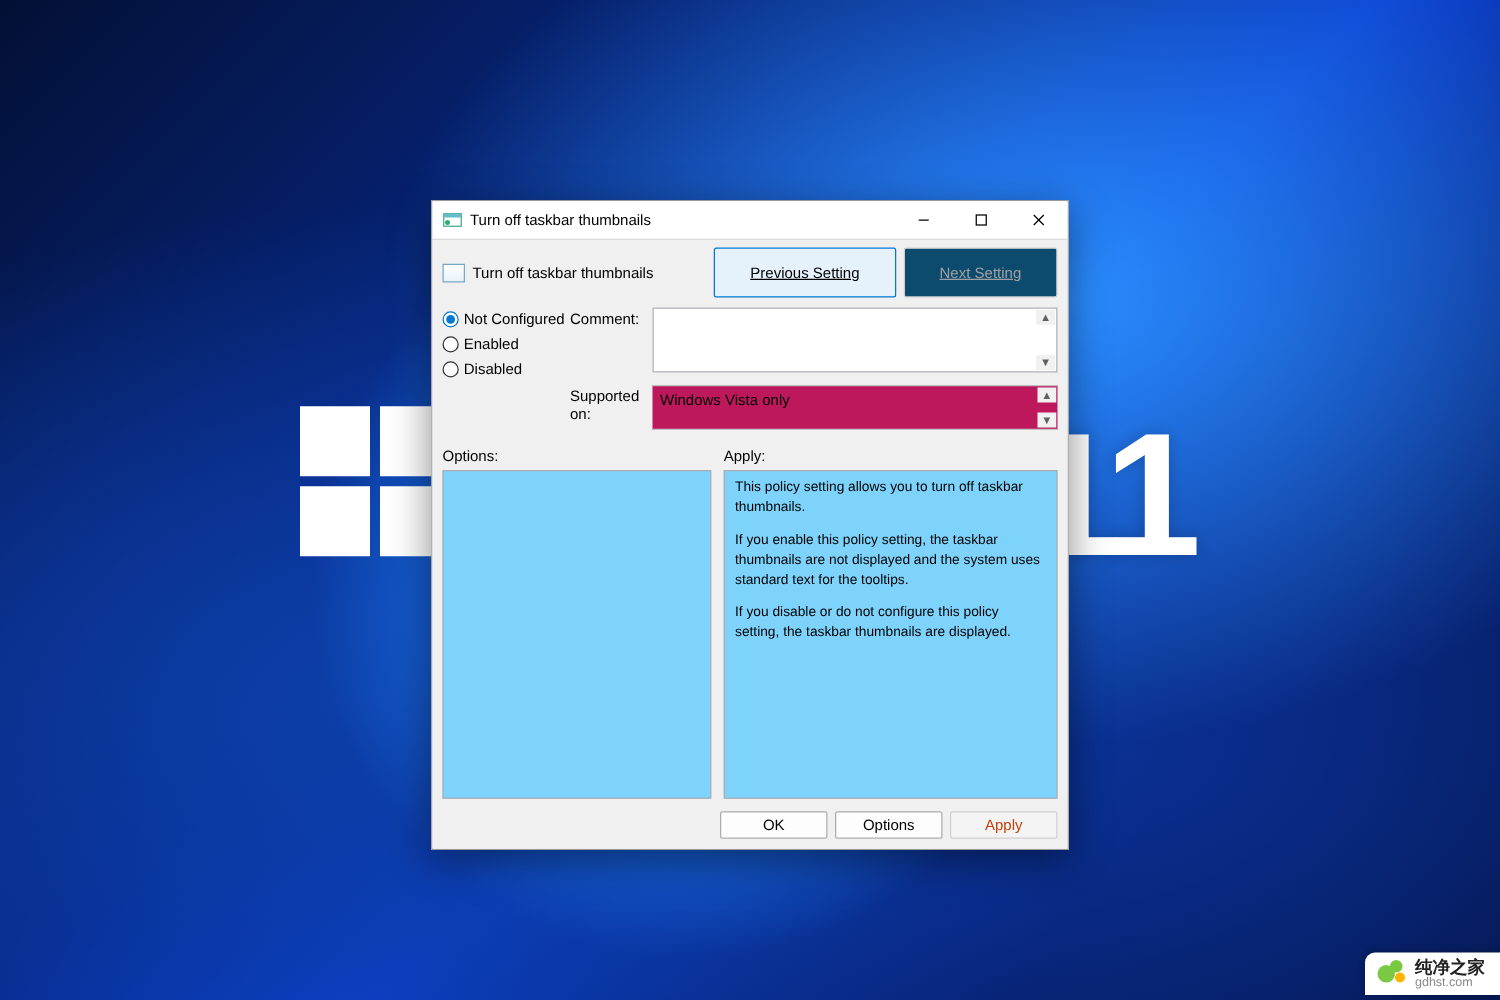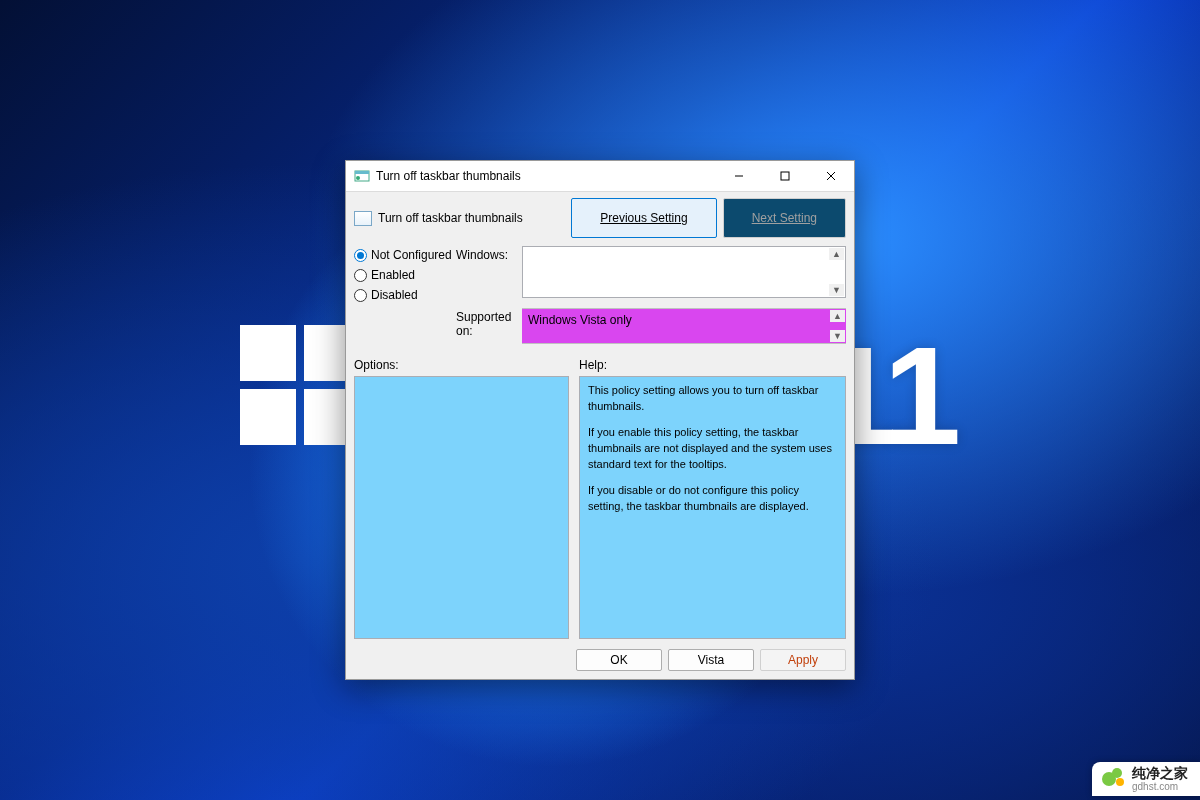--- a/index.html
+++ b/index.html
@@ -155,21 +155,21 @@
   .comment-box {
     height: 52px; background:#fff; border:1px solid #abadb3;
     position:relative;
   }
   .comment-box .scroll-stub, .supported-box .scroll-stub {
     position:absolute; right:1px;
     width:15px; background:#f0f0f0; color:#606060;
     text-align:center; font-size:9px; line-height:12px;
   }
   .supported-box {
-    background:#d946ef; border:1px solid #c0c0c0;
+    background:#be185d; border:1px solid #c0c0c0;
     border-left:none; border-right:none;
     position:relative;
     padding: 4px 18px 4px 6px;
     min-height: 36px;
     font-size:12px;
   }
   .support-label { grid-column:2; text-align:left; padding-right:4px; padding-top:2px; }
   .supported-box-wrap { grid-column:3; }
 
   
@@ -265,21 +265,21 @@
           <label class="radio-row">
             <span class="radio"></span>
             <span>Enabled</span>
           </label>
           <label class="radio-row">
             <span class="radio"></span>
             <span>Disabled</span>
           </label>
         </div>
 
-        <div class="field-label">Windows:</div>
+        <div class="field-label">Comment:</div>
         <div class="comment-box">
           <span></span>
           <div class="scroll-stub" style="top:1px;">▲</div>
           <div class="scroll-stub" style="bottom:1px;">▼</div>
         </div>
 
         <div></div>
         <div class="field-label support-label">Supported on:</div>
         <div class="supported-box-wrap">
           <div class="supported-box">
@@ -289,32 +289,32 @@
           </div>
         </div>
       </div>
 
       <div class="bottom-half">
         <div class="panel-col">
           <div class="panel-label">Options:</div>
           <div class="panel-box"></div>
         </div>
         <div class="panel-col">
-          <div class="panel-label">Help:</div>
+          <div class="panel-label">Apply:</div>
           <div class="panel-box">
             <p>This policy setting allows you to turn off taskbar thumbnails.</p>
             <p>If you enable this policy setting, the taskbar thumbnails are not displayed and the system uses standard text for the tooltips.</p>
             <p>If you disable or do not configure this policy setting, the taskbar thumbnails are displayed.</p>
           </div>
         </div>
       </div>
 
       <div class="footer">
         <button>OK</button>
-        <button>Vista</button>
+        <button>Options</button>
         <button disabled="">Apply</button>
       </div>
 
     </div>
   </div>
 
   <div class="watermark">
     <div class="wm-blob">
       <span class="wm-b1"></span>
         <span class="wm-b2"></span>

